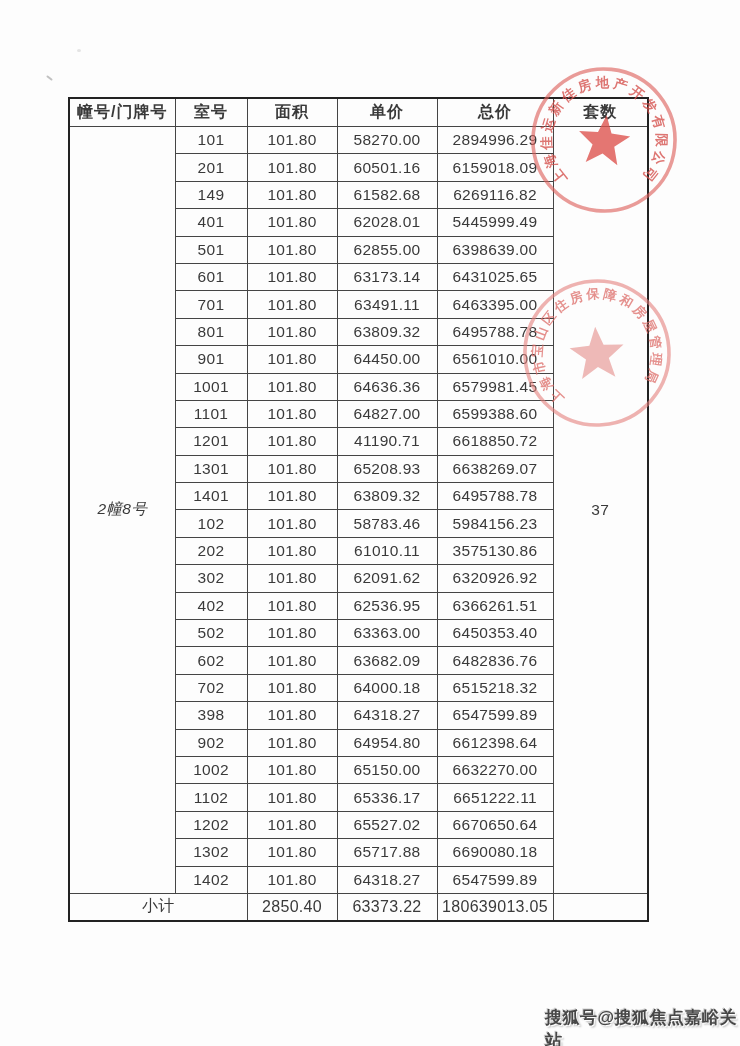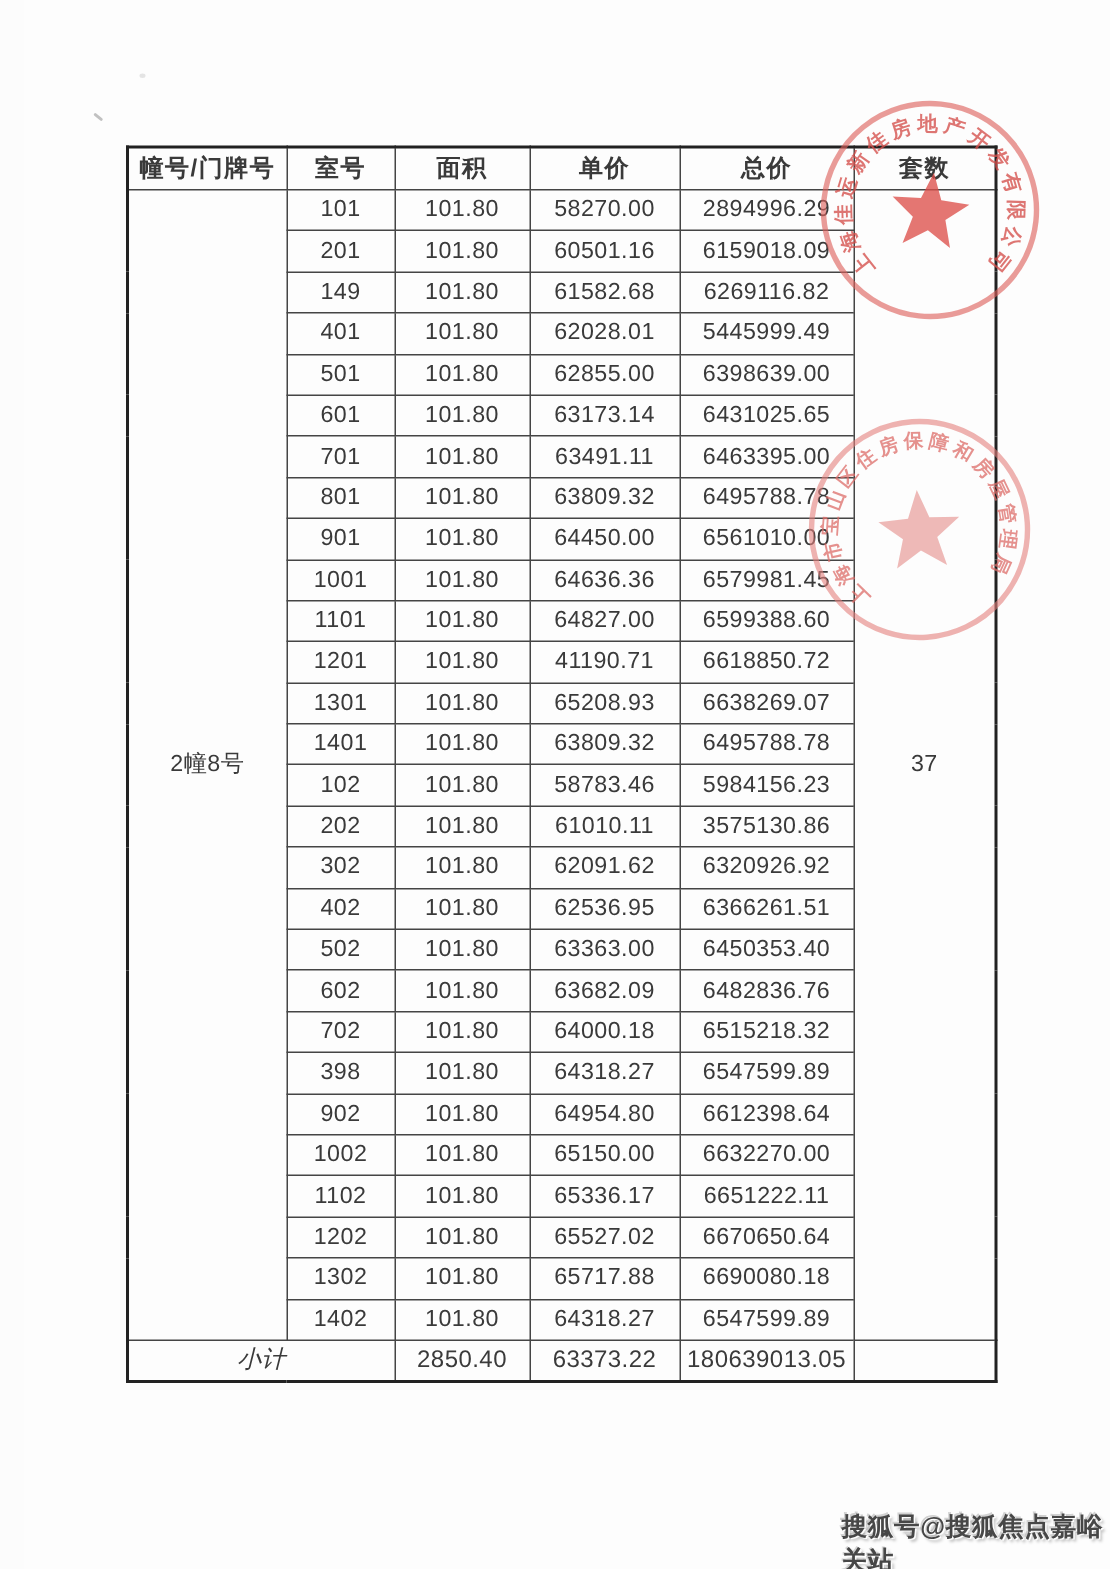--- a/index.html
+++ b/index.html
@@ -1,21 +1,21 @@
 <!DOCTYPE html>
 <html><head>
 <meta charset="utf-8">
 <style>
   html,body { margin:0; padding:0; }
   body {
     width:740px; height:1046px; position:relative;
     background:#fcfcfc; overflow:hidden;
     font-family:"Liberation Sans", sans-serif;
   }
-  .page { position:absolute; inset:0; background:#fdfdfd;margin-left:16px; }
+  .page { position:absolute; inset:0; background:#fdfdfd; }
 
   
   .speck { position:absolute; background:#9a9a9a; border-radius:2px; opacity:.6; }
   .speck-1 { left:46px; top:77px; width:7px; height:2px; transform:rotate(38deg); }
   .speck-2 { left:77px; top:49px; width:4px; height:3px; opacity:.25; border-radius:50%; }
 
   
   table.price-table {
     position:absolute; left:68px; top:97px;
     border-collapse:collapse; table-layout:fixed;
@@ -27,23 +27,23 @@
     text-align:center; vertical-align:middle;
     color:#3a3a3a; padding:0;
     overflow:hidden; white-space:nowrap;
   }
   .price-table th {
     height:27px; font-size:16px; font-weight:600; letter-spacing:1px;
   }
   .price-table td {
     height:26.4px; font-size:15.5px; letter-spacing:.3px;
   }
-  .building-cell { font-size:16px; letter-spacing:1px; }
+  .building-cell { font-size:16px; letter-spacing:1px;font-style:italic; }
   .subtotal-row td { height:26px; font-size:16px; }
-  .subtotal-label { letter-spacing:2px;font-style:italic; }
+  .subtotal-label { letter-spacing:2px; }
 
   
   svg.stamps {
     position:absolute; left:0; top:0;
     pointer-events:none; z-index:5;
   }
   .seal-ring   { fill:none; stroke:#dd5f5a; stroke-width:3.6; opacity:.62; }
   .seal-text   { fill:#d5504c; opacity:.78; font-size:13.5px; letter-spacing:3.4px;
                  font-weight:600; }
   .seal-star-1 { fill:#dc4f4a; opacity:.78; }

